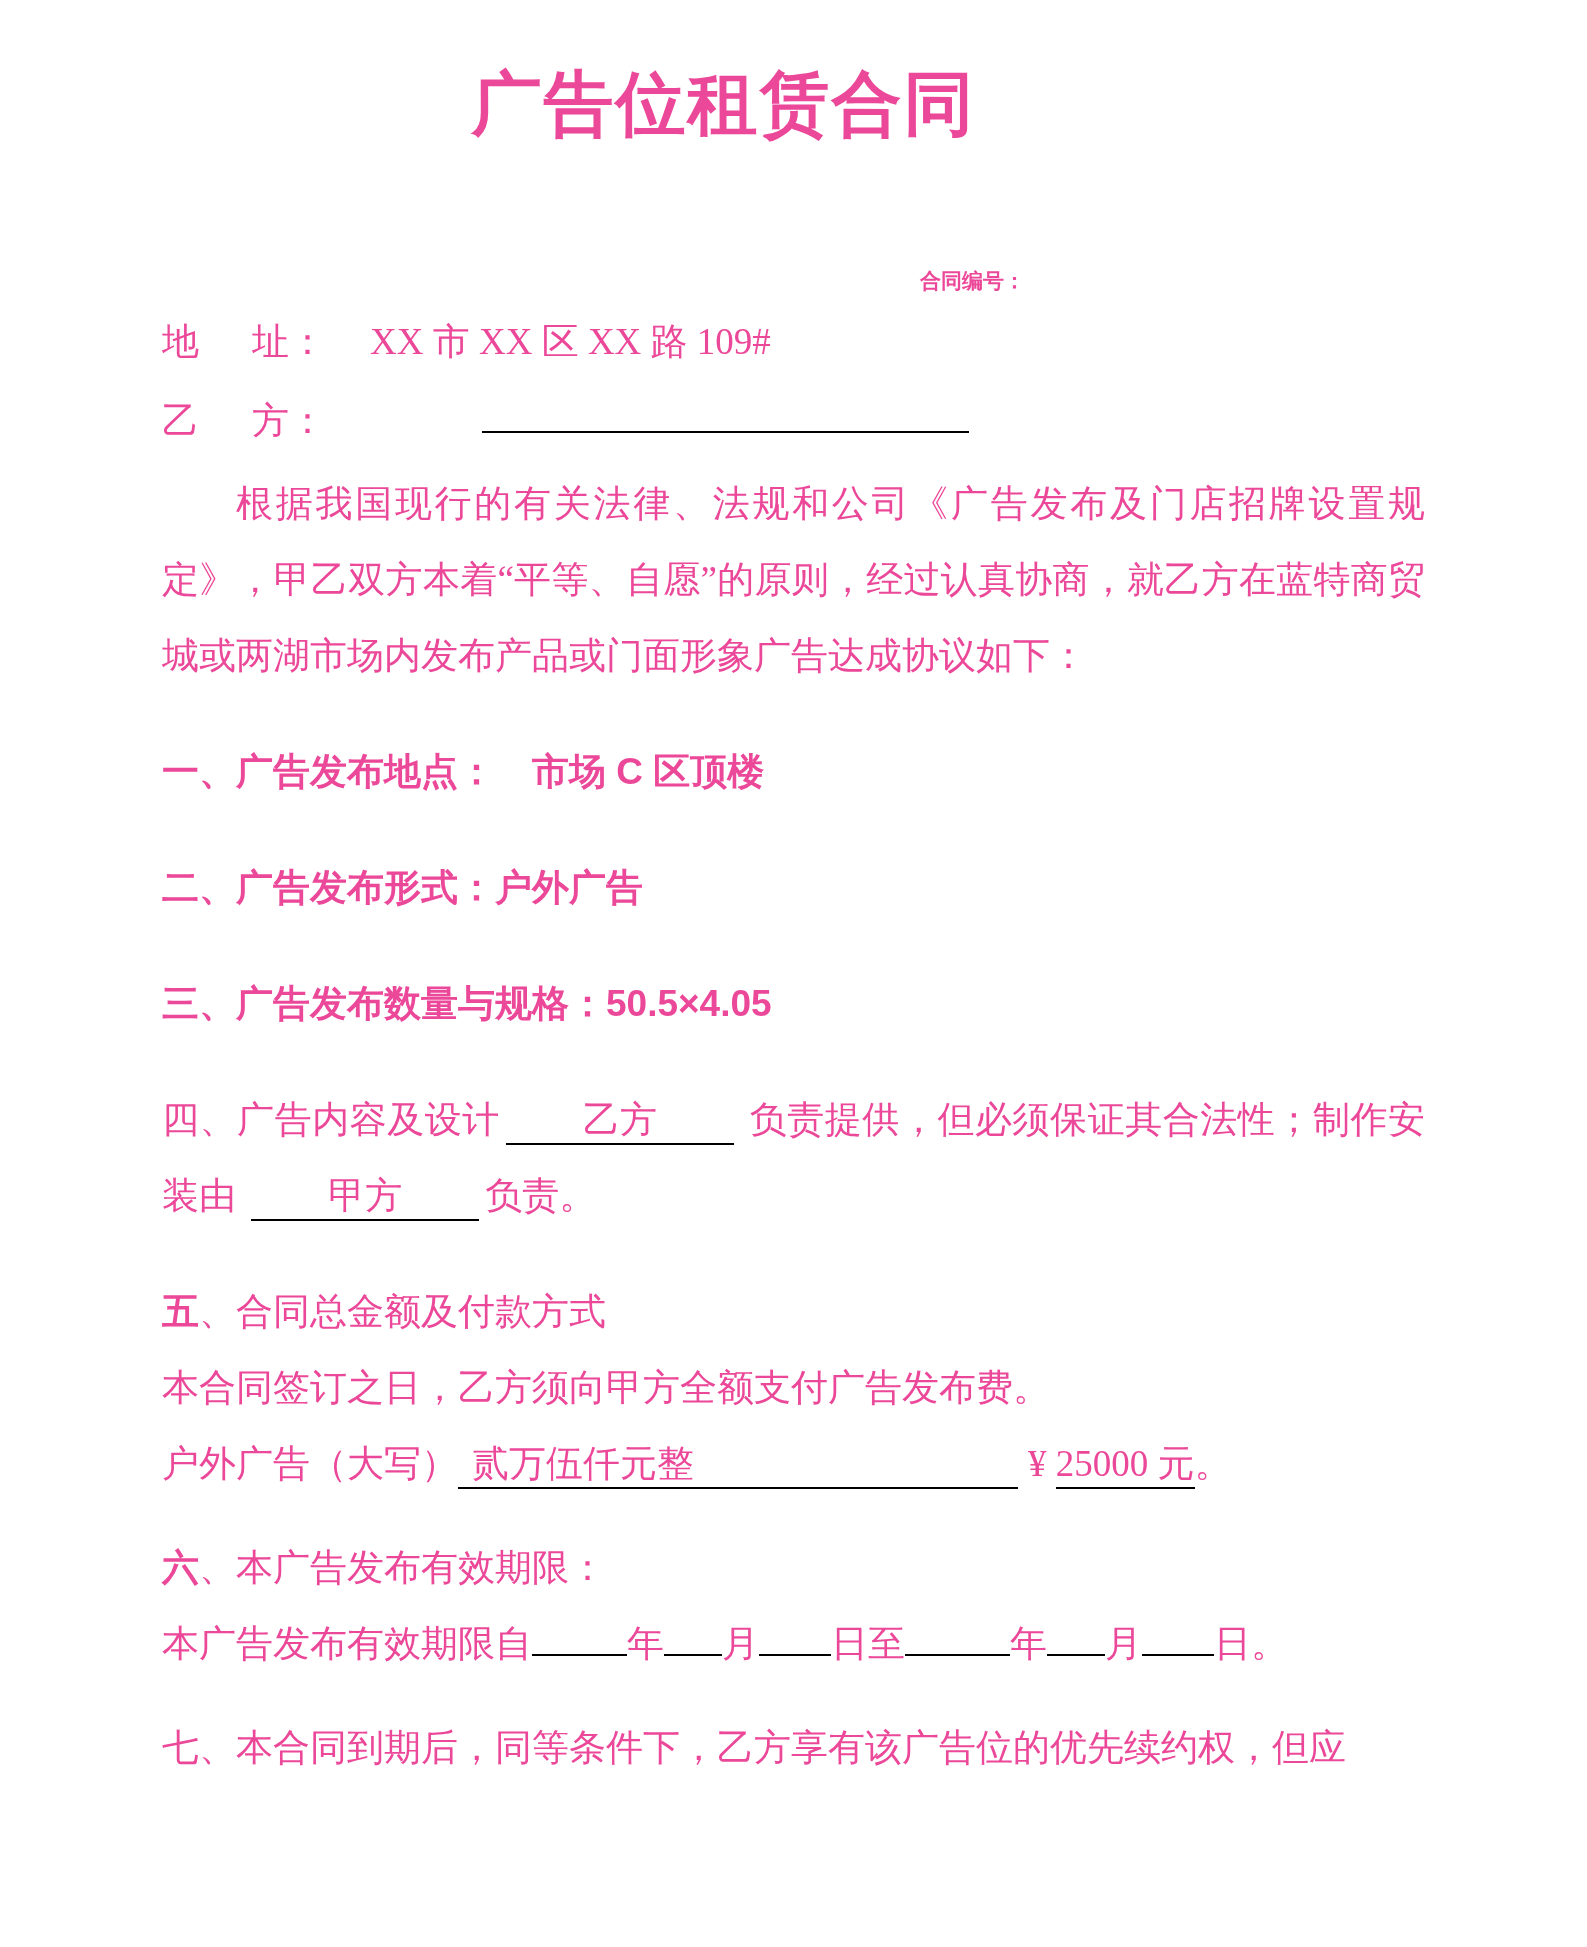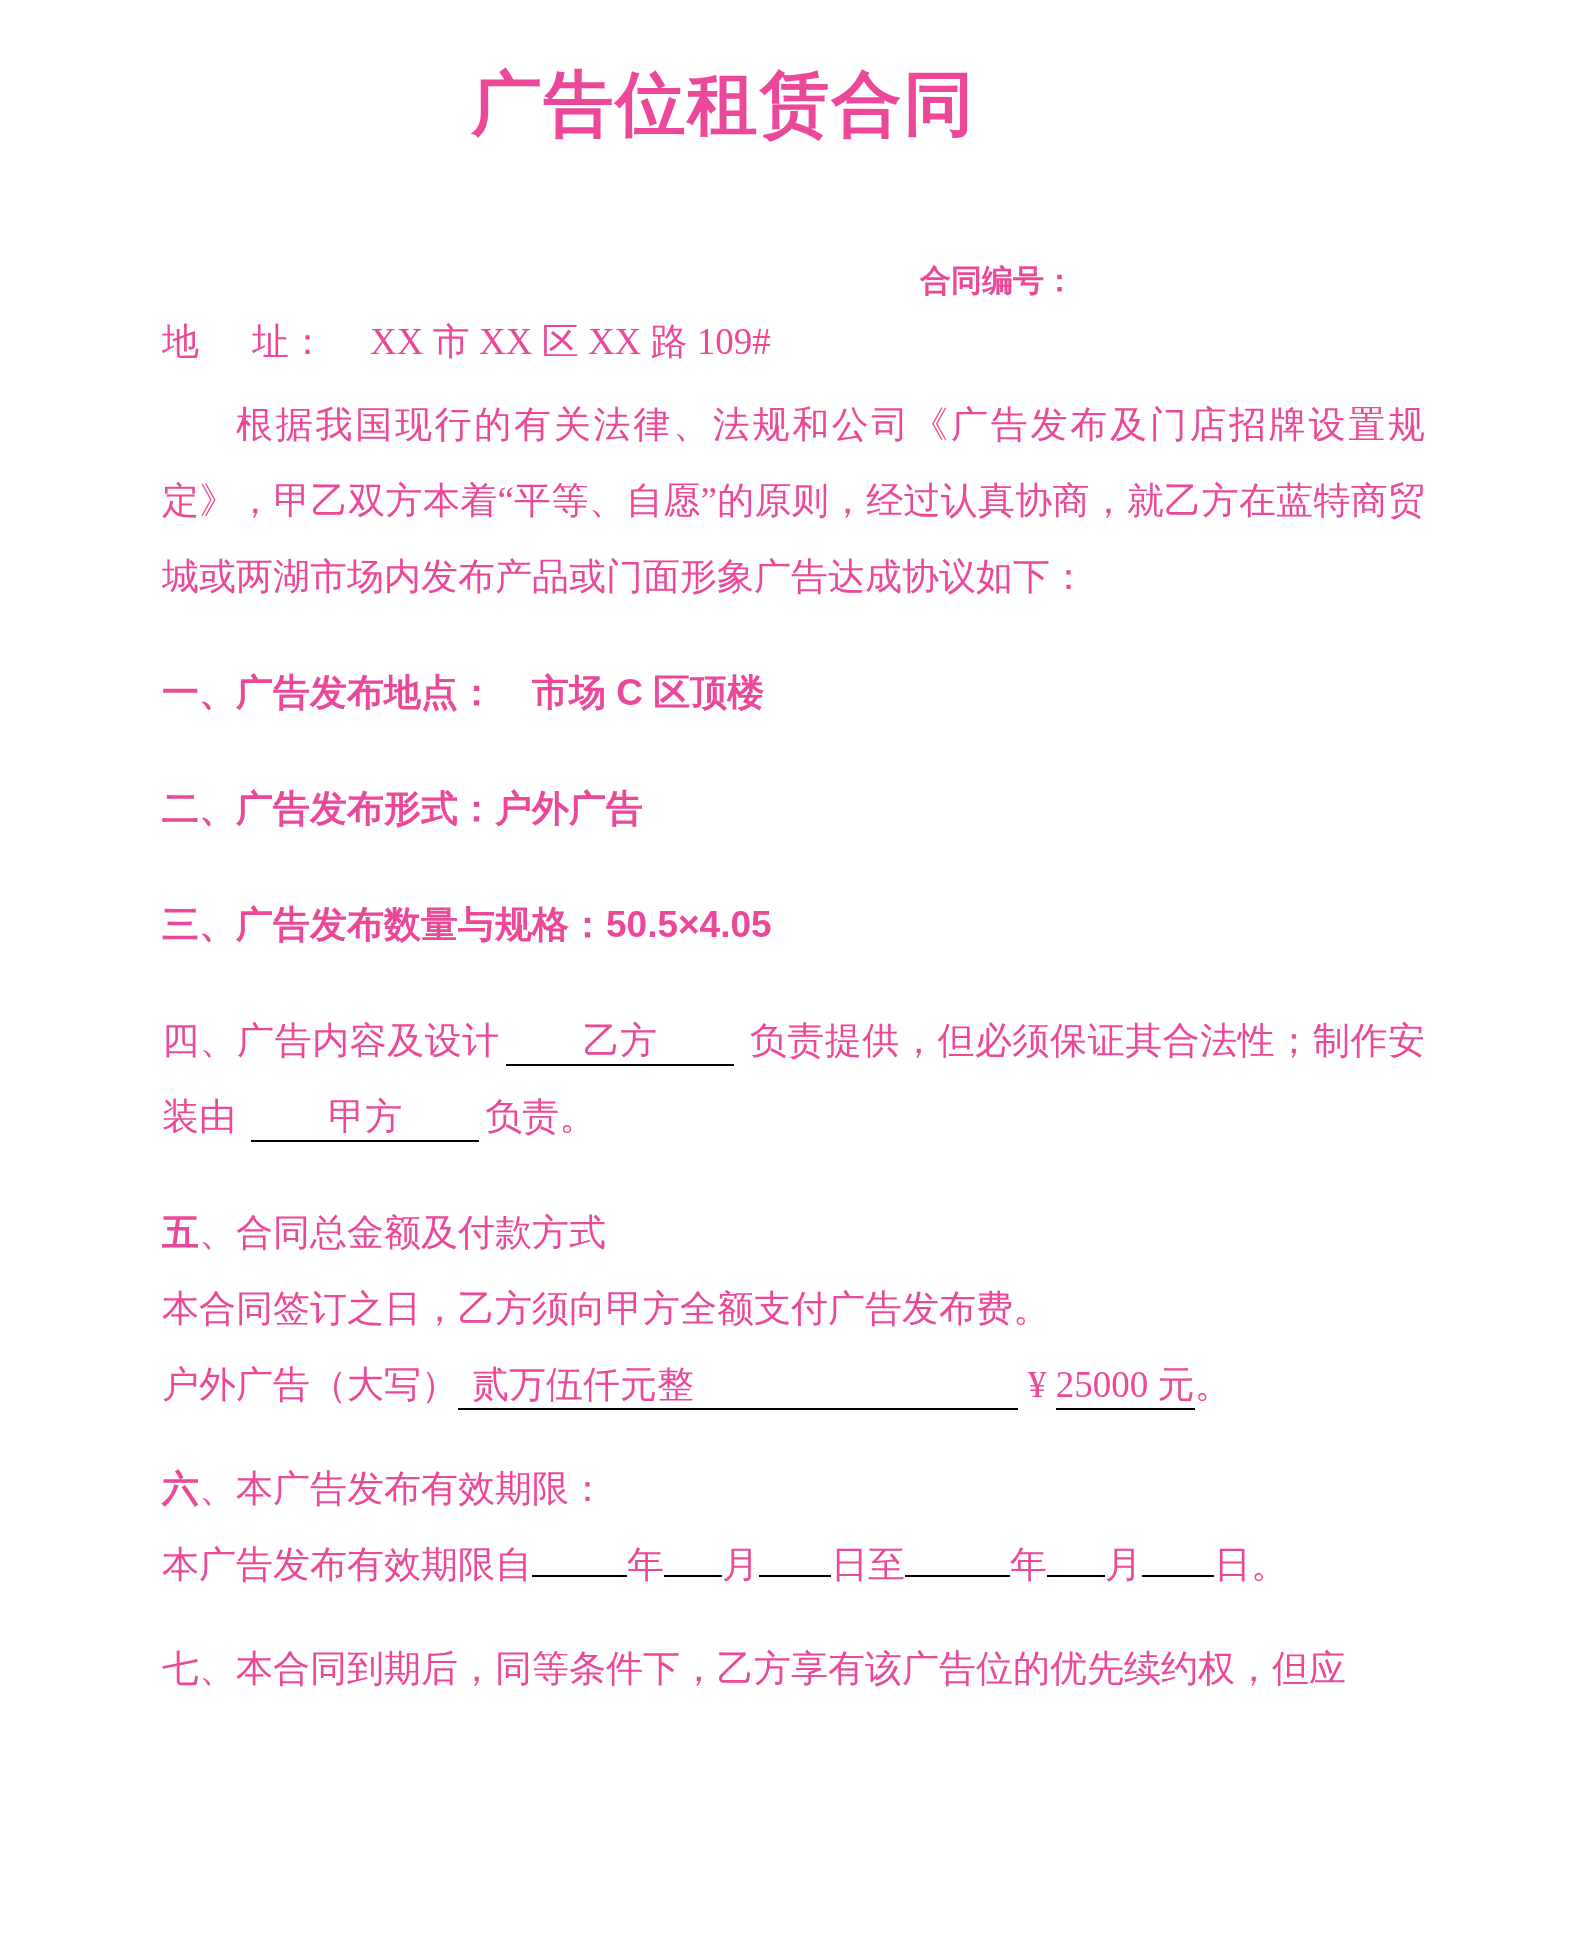--- a/index.html
+++ b/index.html
@@ -25,21 +25,21 @@
     line-height:88px;
     text-align:center;
     padding-right:140px;
     letter-spacing:2px;
   }
   .contract-no-line{
     margin-top:112px;
     padding-left:758px;
     font-family:"Liberation Sans","DejaVu Sans",sans-serif;
     font-weight:bold;
-    font-size:31px;
+    font-size:21px;
     line-height:42px;
   }
   .party{line-height:79px;}
   .first{margin-top:14px;}
   .pl1{display:inline-block;width:90px;}
   .pl2{display:inline-block;width:118px;}
   .para{text-align:justify;}
   .indent{text-indent:74px;}
   .gap{margin-top:40px;}
   .gap2{margin-top:28px;}
@@ -67,20 +67,21 @@
   }
 </style>
 </head>
 <body>
 
 <div class="page">
   <div class="line title-line">广告位租赁合同</div>
   <div class="line contract-no-line">合同编号：</div>
   <div id="doc-body">
       <div class="line party"><span class="pl1">地</span><span class="pl2">址：</span><span>XX 市 XX 区 XX 路 109#</span></div>
+      <div class="line party"><span class="pl1">乙</span><span class="pl2">方：</span><span class="blank party-blank" style="width: 487px;"></span></div>
       <div class="line para indent pre"><span>根据我国现行的有关法律、法规和公司《广告发布及门店招牌设置规定》，甲乙双方本着“平等、自愿”的原则，经过认真协商，就乙方在蓝特商贸城或两湖市场内发布产品或门面形象广告达成协议如下：</span></div>
       <div class="line item gap"><span class="b sans">一、广告发布地点：　市场 C 区顶楼</span></div>
       <div class="line item gap"><span class="b sans">二、广告发布形式：户外广告</span></div>
       <div class="line item gap"><span class="b sans">三、广告发布数量与规格：50.5×4.05</span></div>
       <div class="line para gap"><span>四、广告内容及设计</span><span class="u blank-mid">　乙方　</span><span> 负责提供，但必须保证其合法性；制作安装由 </span><span class="u blank-mid">　甲方　</span><span>负责。</span></div>
       <div class="line item gap"><span class="b sans">五</span><span>、合同总金额及付款方式</span></div>
       <div class="line para"><span>本合同签订之日，乙方须向甲方全额支付广告发布费。</span></div>
       <div class="line"><span>户外广告（大写）</span><span class="u fill">贰万伍仟元整</span><span>¥ </span><span class="u"> 25000 元</span><span>。</span></div>
       <div class="line item gap2"><span class="b sans">六</span><span>、本广告发布有效期限：</span></div>
       <div class="line"><span>本广告发布有效期限自</span><span class="blank" style="width: 95px;"></span><span>年</span><span class="blank" style="width: 58px;"></span><span>月</span><span class="blank" style="width: 72px;"></span><span>日至</span><span class="blank" style="width: 105px;"></span><span>年</span><span class="blank" style="width: 58px;"></span><span>月</span><span class="blank" style="width: 72px;"></span><span>日。</span></div>

